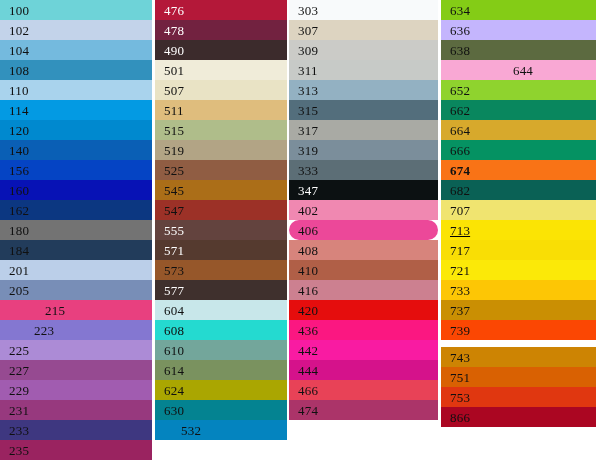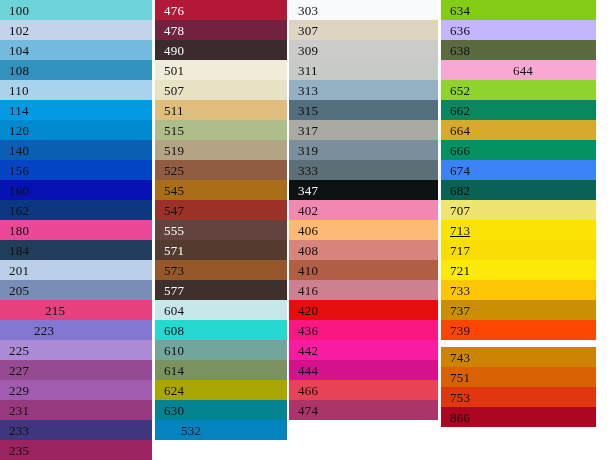--- a/index.html
+++ b/index.html
@@ -76,21 +76,21 @@
       </div>
       <div class="swatch-row" style="background-color: rgb(5, 68, 196);">
         <span class="swatch-label dark-text">156</span>
       </div>
       <div class="swatch-row" style="background-color: rgb(7, 18, 181);">
         <span class="swatch-label dark-text">160</span>
       </div>
       <div class="swatch-row" style="background-color: rgb(12, 55, 129);">
         <span class="swatch-label dark-text">162</span>
       </div>
-      <div class="swatch-row" style="background-color: #ec4899;">
+      <div class="swatch-row" style="background-color: #737373;">
         <span class="swatch-label dark-text">180</span>
       </div>
       <div class="swatch-row" style="background-color: rgb(34, 60, 91);">
         <span class="swatch-label dark-text">184</span>
       </div>
       <div class="swatch-row" style="background-color: rgb(187, 207, 233);">
         <span class="swatch-label dark-text">201</span>
       </div>
       <div class="swatch-row" style="background-color: rgb(120, 142, 183);">
         <span class="swatch-label dark-text">205</span>
@@ -215,21 +215,21 @@
       </div>
       <div class="swatch-row" style="background-color: rgb(92, 110, 118);">
         <span class="swatch-label dark-text">333</span>
       </div>
       <div class="swatch-row" style="background-color: rgb(12, 17, 18);">
         <span class="swatch-label light-text">347</span>
       </div>
       <div class="swatch-row" style="background-color: rgb(240, 136, 177);">
         <span class="swatch-label dark-text">402</span>
       </div>
-      <div class="swatch-row" style="background-color: #fdba74;">
+      <div class="swatch-row" style="background-color: #ec4899; border-radius: 10px;">
         <span class="swatch-label dark-text">406</span>
       </div>
       <div class="swatch-row" style="background-color: rgb(215, 132, 124);">
         <span class="swatch-label dark-text">408</span>
       </div>
       <div class="swatch-row" style="background-color: rgb(176, 95, 71);">
         <span class="swatch-label dark-text">410</span>
       </div>
       <div class="swatch-row" style="background-color: rgb(204, 128, 144);">
         <span class="swatch-label dark-text">416</span>
@@ -271,21 +271,21 @@
       </div>
       <div class="swatch-row" style="background-color: rgb(9, 135, 94);">
         <span class="swatch-label dark-text">662</span>
       </div>
       <div class="swatch-row" style="background-color: rgb(215, 169, 44);">
         <span class="swatch-label dark-text">664</span>
       </div>
       <div class="swatch-row" style="background-color: rgb(5, 146, 98);">
         <span class="swatch-label dark-text">666</span>
       </div>
-      <div class="swatch-row" style="background-color: #3b82f6;">
+      <div class="swatch-row" style="background-color: #f97316; font-weight: bold;">
         <span class="swatch-label dark-text">674</span>
       </div>
       <div class="swatch-row" style="background-color: rgb(10, 97, 85);">
         <span class="swatch-label dark-text">682</span>
       </div>
       <div class="swatch-row" style="background-color: rgb(240, 228, 112);">
         <span class="swatch-label dark-text">707</span>
       </div>
       <div class="swatch-row" style="background-color: rgb(251, 228, 4); text-decoration: underline;">
         <span class="swatch-label dark-text">713</span>

